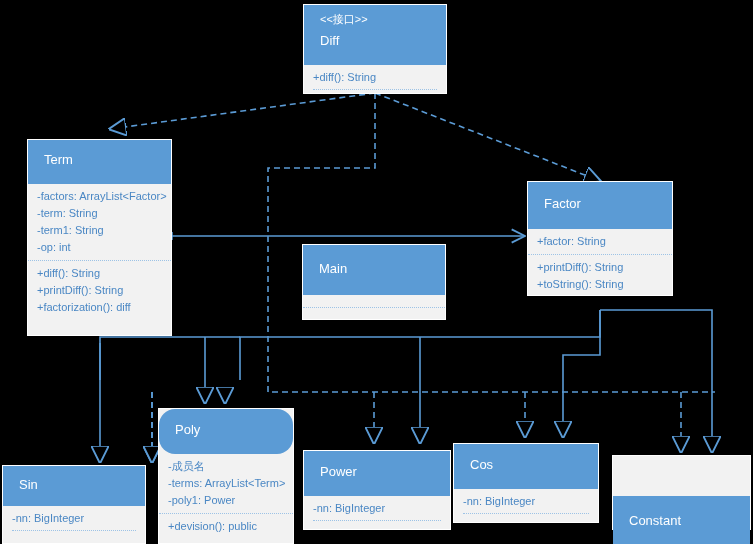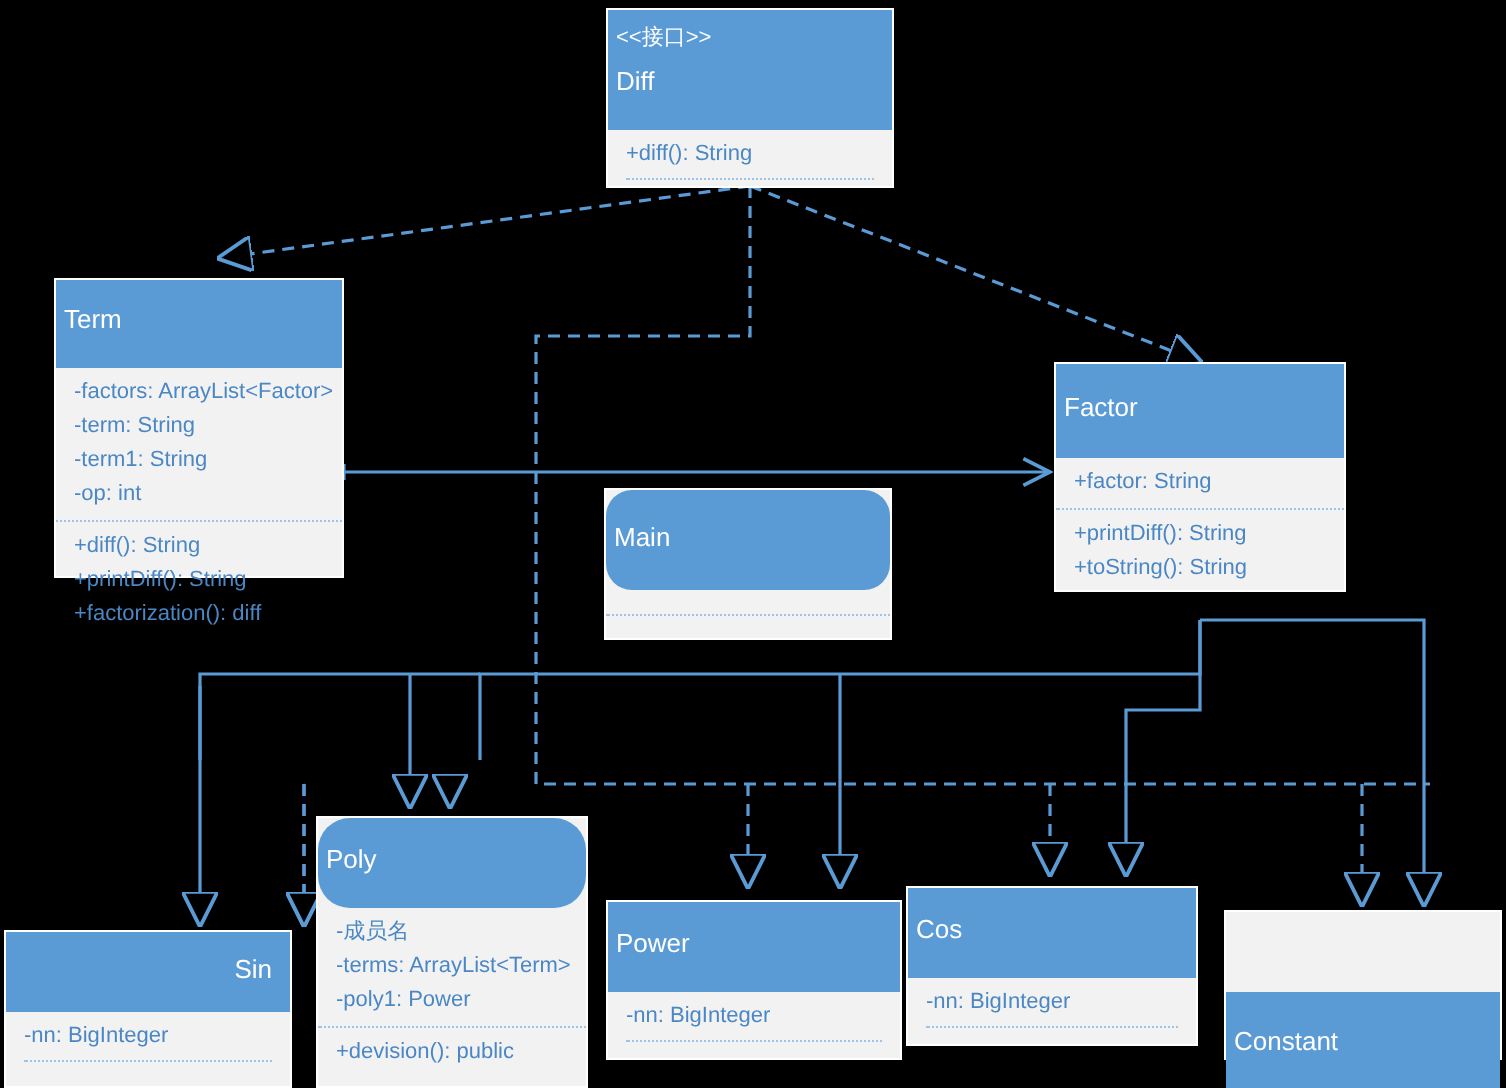--- a/index.html
+++ b/index.html
@@ -26,21 +26,21 @@
   .uml-class {
     position: absolute;
     background: #f2f2f2;
     border: 1px solid #ffffff;
     box-sizing: border-box;
     z-index: 5;
   }
   .uml-header {
     background: #5b9bd5;
     box-sizing: border-box;
-    padding: 7px 9px 6px 4px;
+    padding: 7px 9px 6px 16px;
     color: #ffffff;
   }
   .stereotype {
     font-size: 11px;
     line-height: 15px;
     color: #ffffff;
     display: block;
     margin-bottom: 6px;
     white-space: nowrap;
   }
@@ -145,21 +145,21 @@
     <div class="uml-header" style="height:60px;">
       <span class="stereotype">&lt;&lt;接口&gt;&gt;</span>
       <span class="class-name">Diff</span>
     </div>
     <div class="uml-section first">
       <span class="member">+diff(): String</span>
       <div class="spacer-line"></div>
     </div>
   </div>
 
-  <div class="uml-class" style="left:27px; top:139px; width:145px; height:150px;">
+  <div class="uml-class" style="left:27px; top:139px; width:145px; height:197px;">
     <div class="uml-header" style="height:44px; padding-top:12px;">
       <span class="class-name">Term</span>
     </div>
     <div class="uml-section first">
       <span class="member">-factors: ArrayList&lt;Factor&gt;</span>
       <span class="member">-term: String</span>
       <span class="member">-term1: String</span>
       <span class="member">-op: int</span>
     </div>
     <div class="uml-section">
@@ -176,21 +176,21 @@
     <div class="uml-section first">
       <span class="member">+factor: String</span>
     </div>
     <div class="uml-section">
       <span class="member">+printDiff(): String</span>
       <span class="member">+toString(): String</span>
     </div>
   </div>
 
   <div class="uml-class" style="left:302px; top:244px; width:144px; height:76px;">
-    <div class="uml-header" style="height:50px; padding-top:16px;border-radius:13px;">
+    <div class="uml-header" style="height:50px; padding-top:16px;">
       <span class="class-name">Main</span>
     </div>
     <div class="uml-section first empty">
       <div class="spacer-line" style="margin-top:12px;"></div>
     </div>
   </div>
 
   <div class="uml-class" style="left:158px; top:408px; width:136px; height:136px;">
     <div class="uml-header" style="height:45px; padding-top:13px;border-radius:16px;">
       <span class="class-name">Poly</span>
@@ -199,21 +199,21 @@
       <span class="member">-成员名</span>
       <span class="member">-terms: ArrayList&lt;Term&gt;</span>
       <span class="member">-poly1: Power</span>
     </div>
     <div class="uml-section">
       <span class="member">+devision(): public</span>
     </div>
   </div>
 
   <div class="uml-class" style="left:2px; top:465px; width:144px; height:79px;">
-    <div class="uml-header" style="height:40px; padding-top:11px;text-align:right;">
+    <div class="uml-header" style="height:40px; padding-top:11px;">
       <span class="class-name">Sin</span>
     </div>
     <div class="uml-section first">
       <span class="member">-nn: BigInteger</span>
       <div class="spacer-line"></div>
     </div>
   </div>
 
   <div class="uml-class" style="left:303px; top:450px; width:148px; height:80px;">
     <div class="uml-header" style="height:45px; padding-top:13px;">

